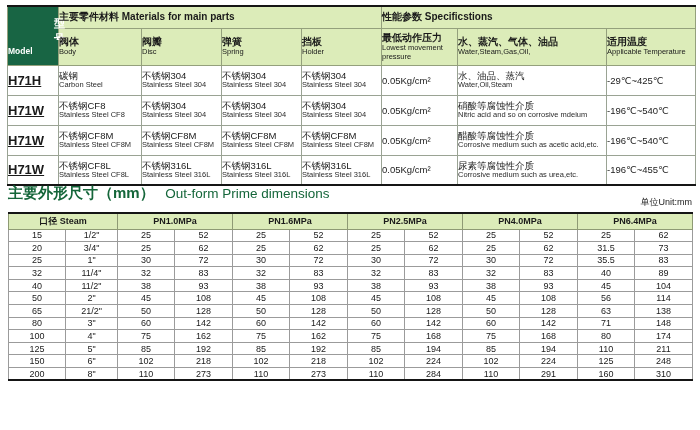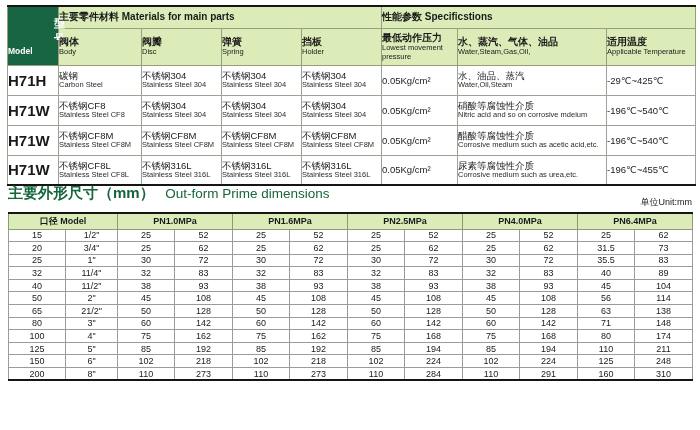--- a/index.html
+++ b/index.html
@@ -24,21 +24,21 @@
   .mat-table .group-th { background:#dcecb9; font-size:10px; font-weight:bold; height:22px; }
   .mat-table .sub-th  { background:#dcecb9; height:37px; }
   .mat-table .model-th { background:#186544; color:#ffffff; }
   .mat-table .model-th .zh { font-size:11px; font-weight:bold;padding-left:46px; }
   .mat-table .model-th .en { font-size:8.5px; font-weight:bold; }
   .sub-th .zh { font-size:10px; font-weight:bold; line-height:12px; }
   .sub-th .en { font-size:7.5px; font-weight:normal; line-height:8.5px; }
   .mat-table td { height:30px; }
   .cell-zh { font-size:9.5px; line-height:11px; color:#1a1a1a; }
   .cell-en { font-size:7.5px; line-height:8.5px; color:#2a2a2a; }
-  .model-val { font-size:15px; font-weight:bold; }
+  .model-val { font-size:13px; font-weight:bold;text-decoration:underline; }
   .single-val { font-size:9.5px; }
 
   
   .dim-title { position:absolute; left:8px; top:184px; white-space:nowrap; }
   .dim-title .zh { font-size:15px; font-weight:bold; color:#15663a; }
   .dim-title .en { font-size:13.5px; font-weight:normal; color:#15663a; margin-left:6px; }
   .unit-label { position:absolute; right:8px; top:196px; font-size:9px; color:#1a1a1a; }
 
   
   .dim-table {
@@ -255,21 +255,21 @@
         <col style="width:58px">
       <col style="width:57px">
         <col style="width:58px">
         <col style="width:57px">
         <col style="width:58px">
       <col style="width:57px">
         <col style="width:58px">
     </colgroup>
     <thead>
         <tr class="hrow1">
-          <th colspan="2">口径 Model</th>
+          <th colspan="2">口径 Steam</th>
           <th colspan="2">PN1.0MPa</th>
           <th colspan="2">PN1.6MPa</th>
           <th colspan="2">PN2.5MPa</th>
           <th colspan="2">PN4.0MPa</th>
           <th colspan="2">PN6.4MPa</th>
         </tr>
       </thead>
     <tbody>
         <tr>
           <td>15</td>

